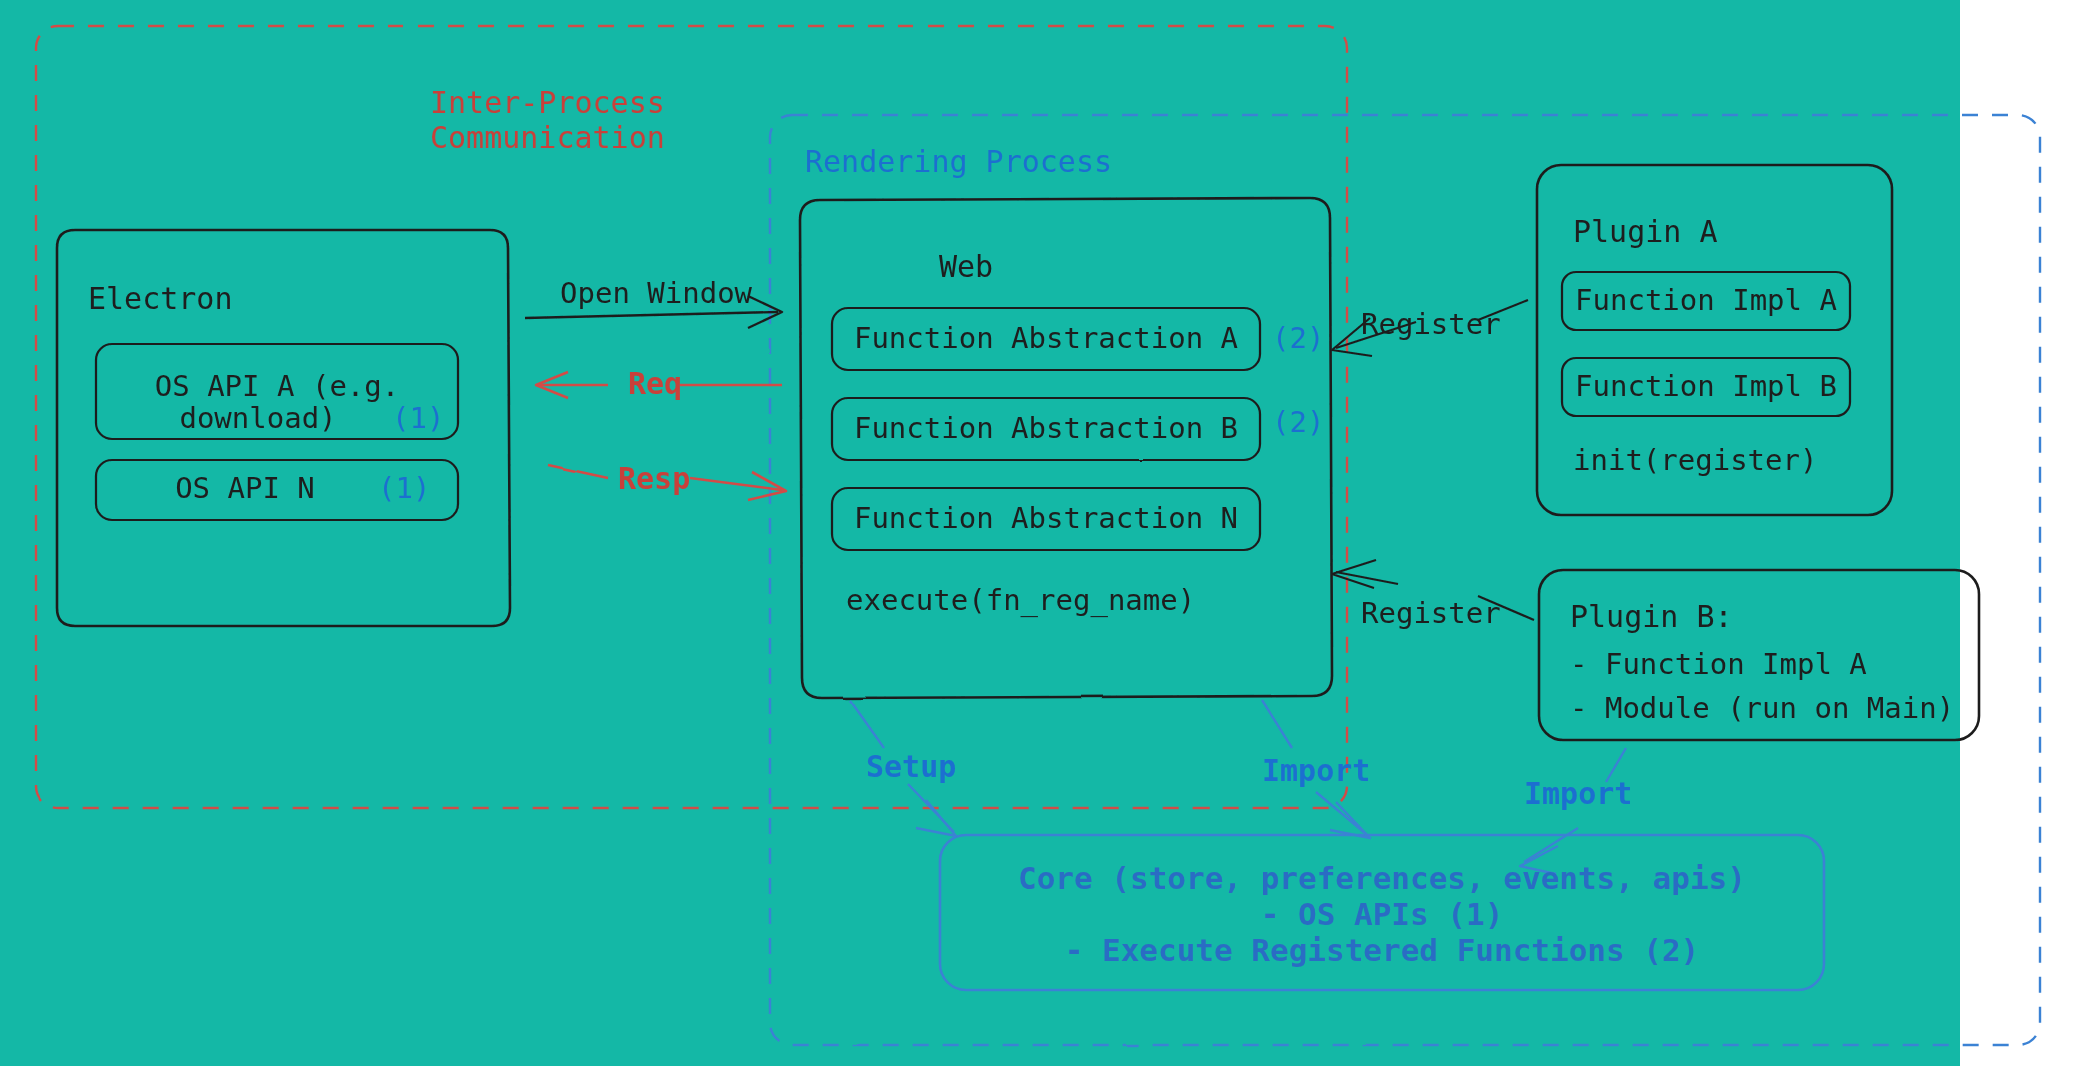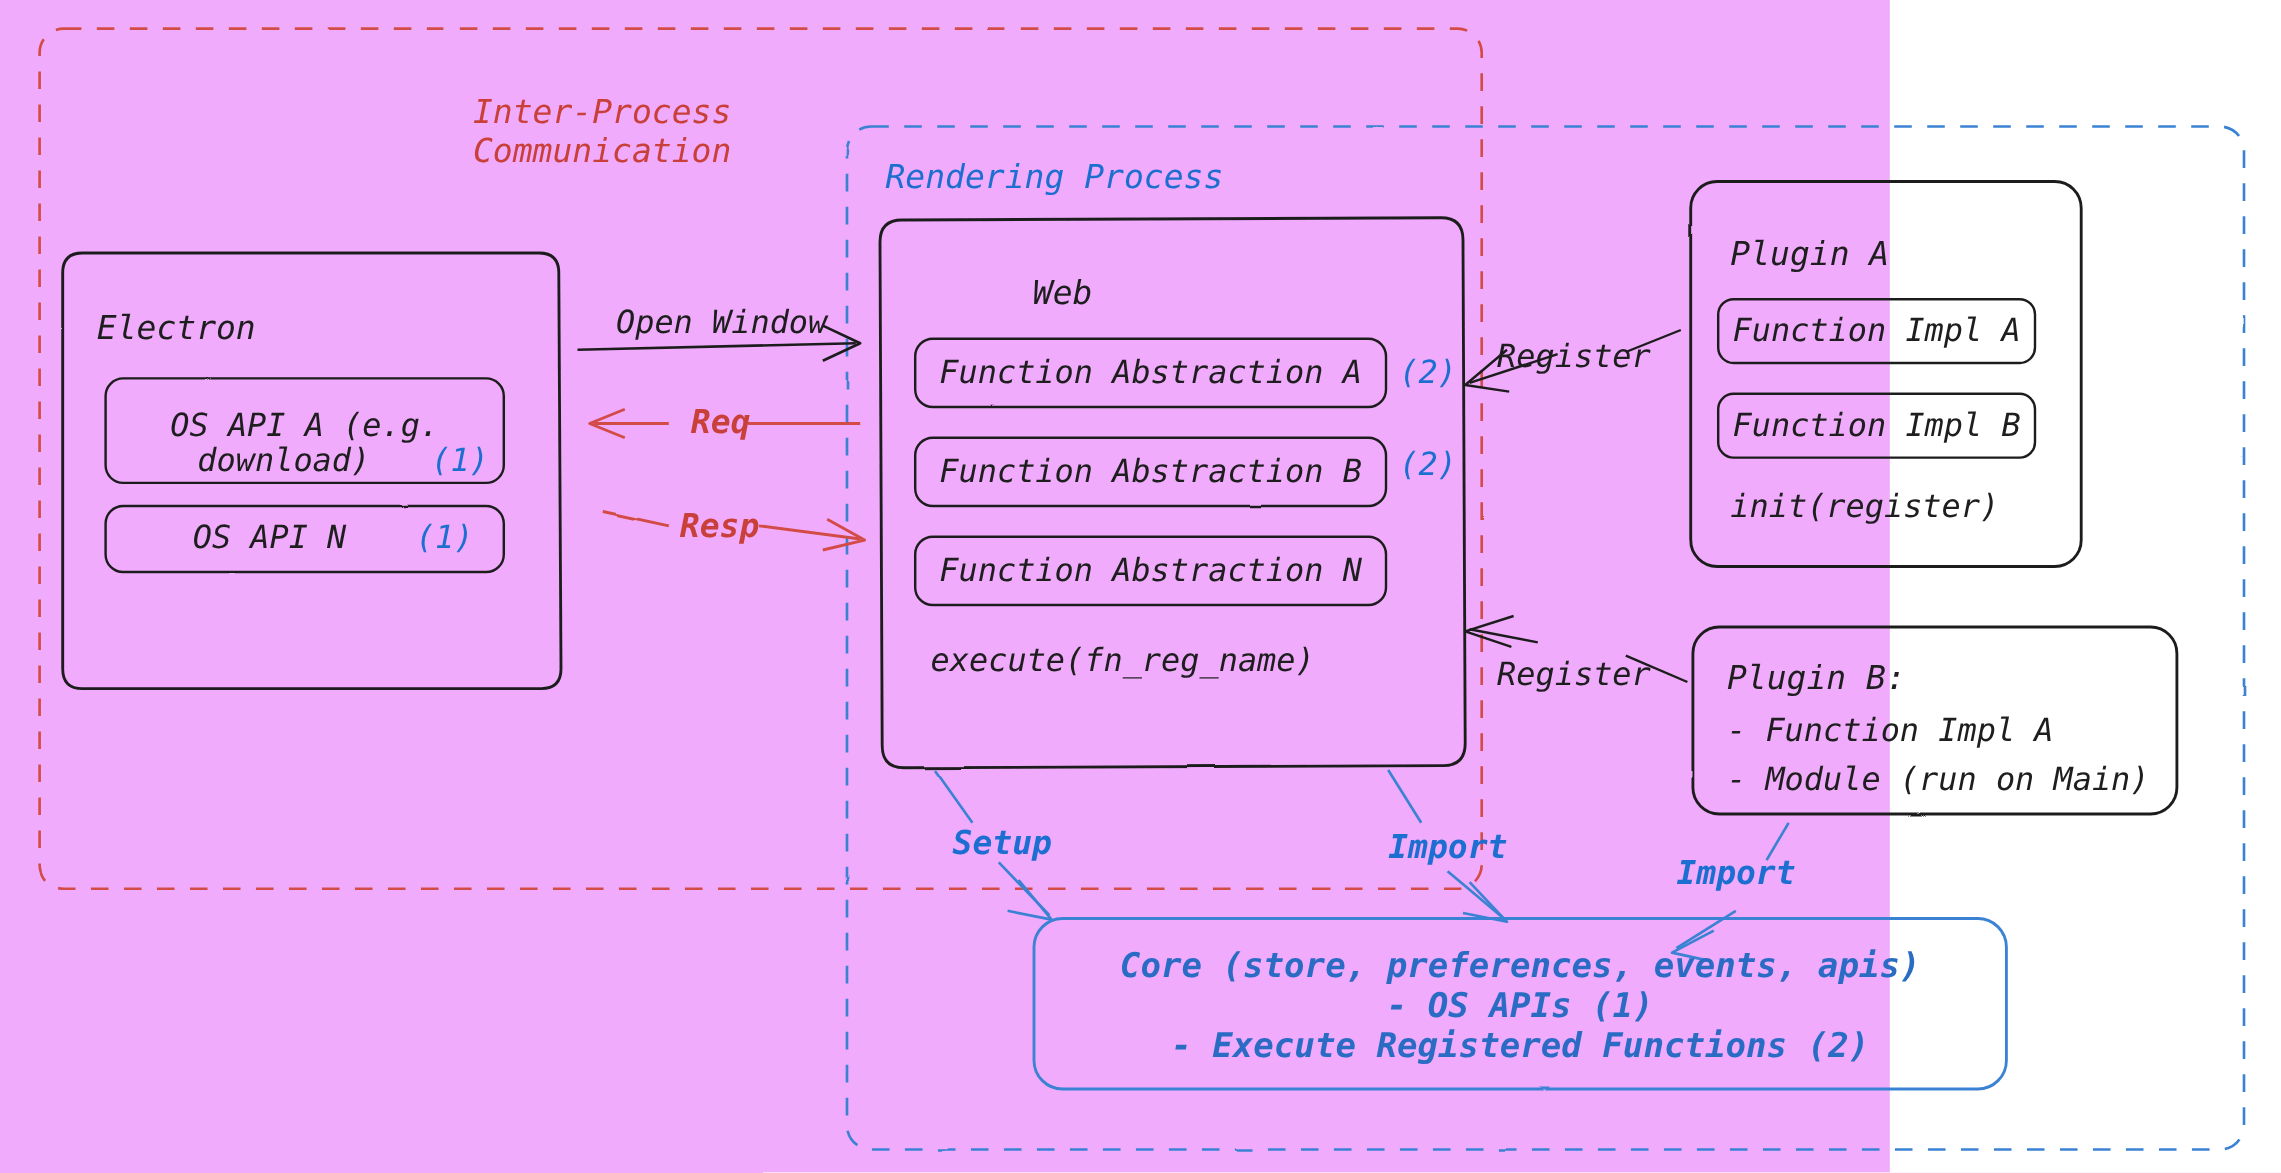--- a/index.html
+++ b/index.html
@@ -9,24 +9,23 @@
     background: #ffffff;
   }
   body {
     width: 2074px;
     height: 1066px;
     overflow: hidden;
     font-family: "DejaVu Sans Mono", "Liberation Mono", monospace;
   }
   #diagram-root {
     position: relative;
-    width: 1718px;
+    width: 1960px;
     height: 1066px;
-    background: #f0abfc;
-    font-style: italic;
+    background: #14b8a6;
   }
   svg.layer {
     position: absolute;
     top: 0;
     left: 0;
     width: 2074px;
     height: 1066px;
   }
   .txt {
     font-family: "DejaVu Sans Mono", "Liberation Mono", monospace;

